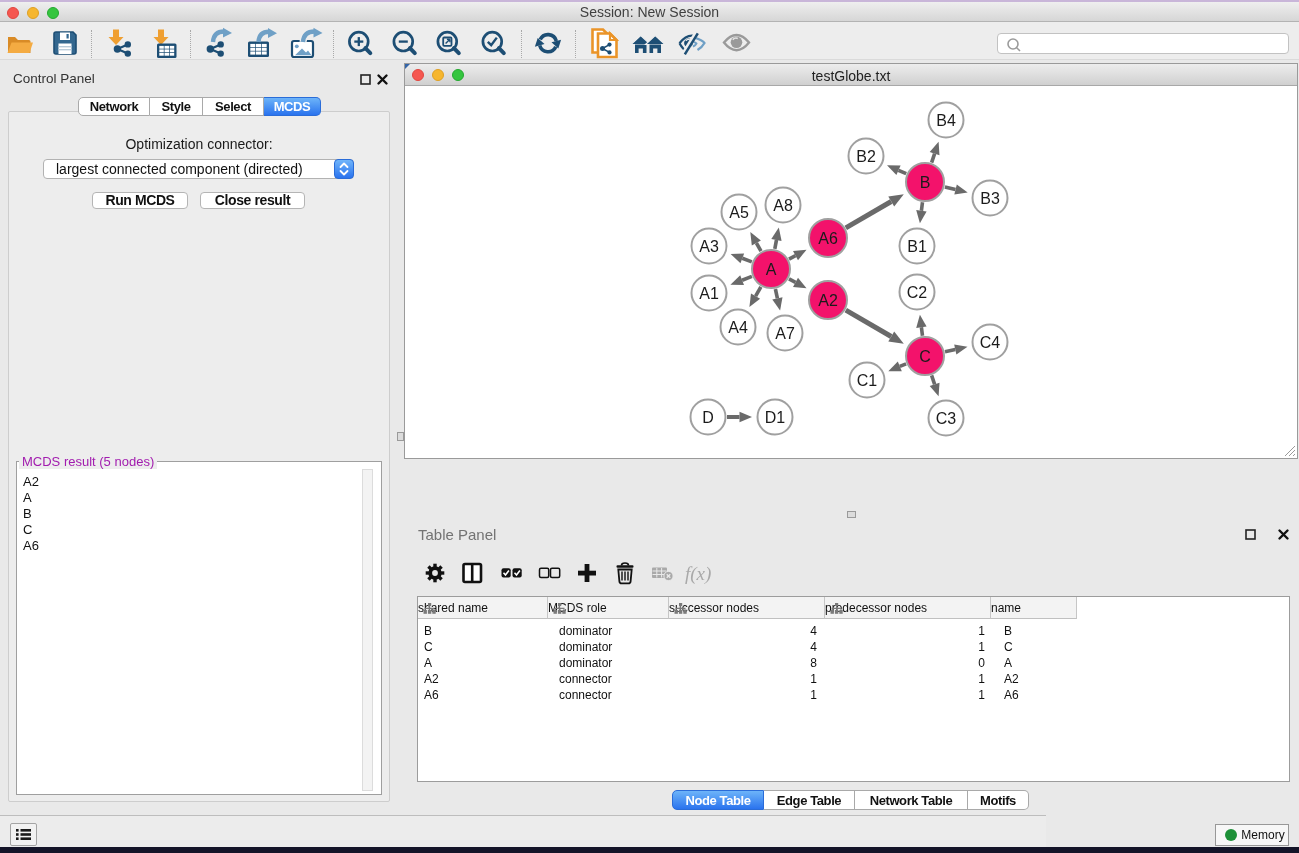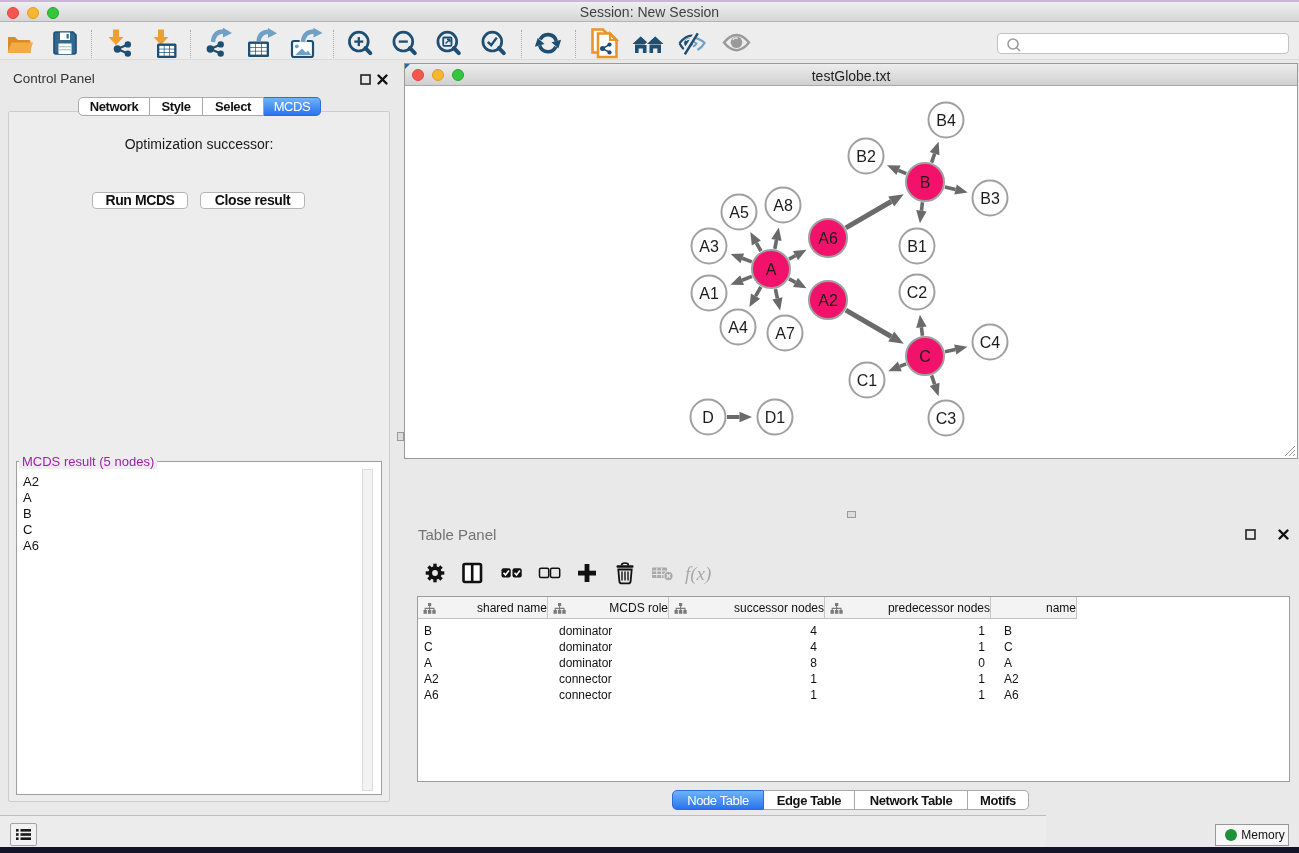--- a/index.html
+++ b/index.html
@@ -16,21 +16,21 @@
 .tsep{position:absolute;top:8px;height:28px;width:0;border-left:1px dotted #a9a9a9}
 #searchbox{left:997px;top:11px;width:292px;height:21px;background:#fff;border:1px solid #c2c2c2;border-radius:4px}
 
 #cpanel{left:0;top:60px;width:397px;height:755px;background:#e9e9e9}
 #cptitle{left:13px;top:11px;font-size:13.5px;color:#333}
 .wicon{position:absolute;width:13px;height:13px}
 #cpbox{left:8px;top:51px;width:382px;height:691px;background:#ededed;border:1px solid #cdcdcd;border-radius:2px}
 .seg{position:absolute;height:19px;background:#fff;border:1px solid #a9a9a9;border-left:none;color:#111;font-size:13px;font-weight:700;letter-spacing:-0.4px;text-align:center;line-height:18px}
 .seg.first{border-left:1px solid #a9a9a9;border-radius:5px 0 0 5px}
 .seg.last{border-radius:0 5px 5px 0}
-.seg.sel{background:linear-gradient(#6db4f9,#2a73ee);color:#fff;border-color:#2a6cd8;font-weight:400}
+.seg.sel{background:linear-gradient(#6db4f9,#2a73ee);color:#fff;border-color:#2a6cd8;font-weight:700}
 #optlabel{left:8px;top:76px;width:382px;text-align:center;font-size:14px;color:#1a1a1a}
 #mcdssel{left:43px;top:99px;width:311px;height:20px;background:#fff;border:1px solid #b2b2b2;border-radius:4px;font-size:14px;color:#111;line-height:18px;padding-left:12px}
 #mcdsstep{right:-1px;top:-1px;width:20px;height:20px;border-radius:4px;background:linear-gradient(#70b5fa,#2a73ee);border:1px solid #2a6cd8}
 .btn{position:absolute;height:17px;background:#fff;border:1px solid #b5b5b5;border-radius:4px;font-size:14px;font-weight:700;letter-spacing:-0.4px;color:#111;text-align:center;line-height:15px}
 #fieldset{left:16px;top:401px;width:366px;height:334px;border:1px solid #9f9f9f;background:#fff}
 #legend{left:19px;top:394px;background:#ededed;padding:0 3px;font-size:13px;color:#a21caf}
 #mlist{left:6px;top:12px;font-size:13px;color:#111;line-height:16px}
 #mscroll{right:8px;top:7px;width:11px;height:322px;background:#f3f3f3;border:1px solid #dcdcdc}
 
 #netwin{left:404px;top:63px;width:894px;height:396px;background:#fff;border:1px solid #9a9a9a}
@@ -41,21 +41,21 @@
 #nettext{left:0;top:4px;width:892px;text-align:center;font-size:14px;color:#222}
 #graph{left:0;top:22px}
 #graph line{stroke:#6a6a6a}
 #graph polygon{fill:#6a6a6a}
 #graph circle{stroke:#a0a0a0;stroke-width:2}
 #graph text{font-family:"Liberation Sans",sans-serif;font-size:16px;fill:#1b1b1b;text-anchor:middle}
 
 #tpanel{left:405px;top:518px;width:894px;height:297px;background:#e9e9e9}
 #tptitle{left:13px;top:8px;font-size:15px;color:#737373}
 #ttable{left:12px;top:78px;width:873px;height:186px;background:#fff;border:1px solid #9c9c9c}
-.th{position:absolute;top:0;height:22px;background:#f3f3f3;border-right:1px solid #c6c6c6;border-bottom:1px solid #c0c0c0;font-size:12px;color:#111;text-align:right;line-height:22px}
+.th{position:absolute;top:0;height:22px;background:#f3f3f3;border-right:1px solid #c6c6c6;border-bottom:1px solid #c0c0c0;font-size:12px;color:#111;text-align:left;line-height:22px}
 .trow{position:absolute;font-size:12px;color:#111;height:16px;line-height:16px}
 .num{text-align:right}
 
 #statusbar{left:0;top:815px;width:1046px;height:32px;background:#ececec;border-top:1px solid #bdbdbd}
 #lbtn{left:10px;top:7px;width:27px;height:23px;background:#f2f2f2;border:1px solid #a4a4a4;border-radius:2px}
 #membtn{left:1215px;top:8px;width:74px;height:22px;background:#f7f7f7;border:1px solid #989898;font-size:12px;color:#111;line-height:20px}
 #deskbottom{left:0;top:847px;width:1299px;height:6px;background:#141428}
 </style></head>
 <body>
 <div id="topstrip" class="abs"></div>
@@ -189,21 +189,27 @@
       <rect x="2" y="2" width="9" height="9" fill="none" stroke="#222" stroke-width="1.6"></rect>
     </svg>
 <svg class="wicon" style="left:376px;top:13px" viewBox="0 0 13 13">
       <path d="M2.5 2.5 L10.5 10.5 M10.5 2.5 L2.5 10.5" stroke="#111" stroke-width="2.4" stroke-linecap="round"></path>
     </svg>
 <div id="cpbox" class="abs"></div>
 <div class="seg first abs" style="left:78px;top:37px;width:72px">Network</div>
 <div class="seg abs" style="left:150px;top:37px;width:53px">Style</div>
 <div class="seg abs" style="left:203px;top:37px;width:61px">Select</div>
 <div class="seg last sel abs" style="left:264px;top:37px;width:57px">MCDS</div>
-<div id="optlabel" class="abs">Optimization successor:</div>
+<div id="optlabel" class="abs">Optimization connector:</div>
+<div id="mcdssel" class="abs">largest connected component (directed)
+<div id="mcdsstep" class="abs"><svg width="18" height="18" viewBox="0 0 18 18">
+          <path d="M5.5 7 L9 3.5 L12.5 7" fill="none" stroke="#fff" stroke-width="1.8" stroke-linecap="round" stroke-linejoin="round"></path>
+          <path d="M5.5 11 L9 14.5 L12.5 11" fill="none" stroke="#fff" stroke-width="1.8" stroke-linecap="round" stroke-linejoin="round"></path>
+        </svg></div>
+</div>
 <div class="btn abs" style="left:92px;top:132px;width:96px">Run MCDS</div>
 <div class="btn abs" style="left:200px;top:132px;width:105px">Close result</div>
 <div id="fieldset" class="abs">
       <div id="mlist" class="abs">A2<br>A<br>B<br>C<br>A6</div>
       <div id="mscroll" class="abs"></div>
     </div>
 <div id="legend" class="abs">MCDS result (5 nodes)</div>
 </div>
 <div id="netwin" class="abs">
 <div id="nettitle" class="abs">

